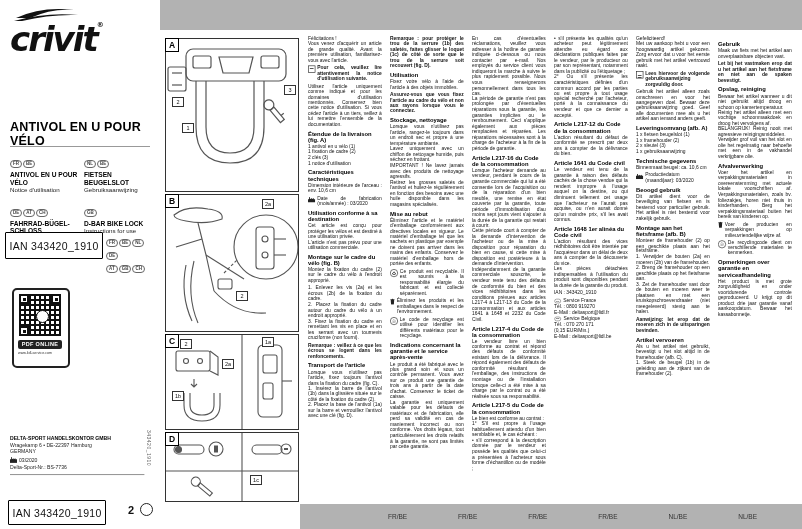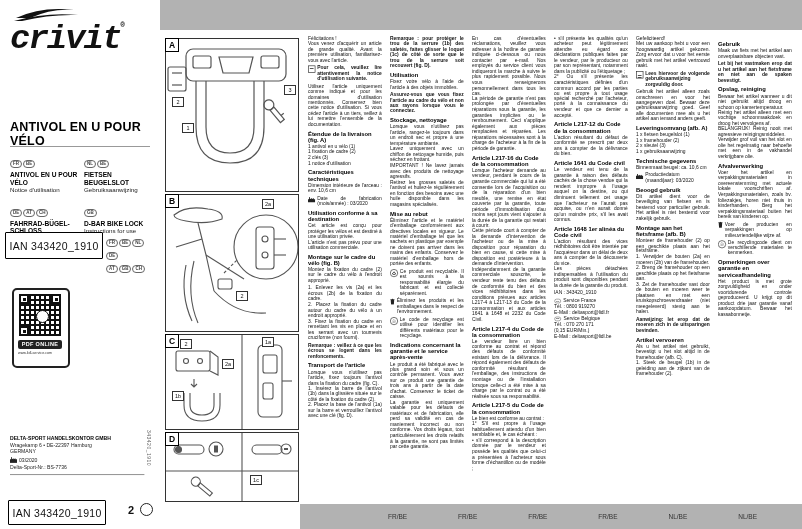--- a/index.html
+++ b/index.html
@@ -104,21 +104,21 @@
     <span>NL/BE</span>
     <span>NL/BE</span>
   </div>
 
 <div id="cover">
   <div id="logo">
     <svg width="110" height="18" viewBox="0 0 110 18">
       <path d="M4 14 Q30 2 62 6 Q40 4 18 14 Z" fill="#111"></path>
       <path d="M2 17 Q34 8 66 11 Q38 10 10 17 Z" fill="#111"></path>
     </svg>
-    <div class="word" style="margin-top:14px;font-family:Liberation Mono, monospace;"><span>crivit</span><span class="reg">®</span></div>
+    <div class="word" style="margin-top:14px;"><span>crivit</span><span class="reg">®</span></div>
   </div>
   <div class="cover-title">ANTIVOL EN U POUR VÉLO</div>
   <div class="cover-rule"></div>
   <div class="langs" id="langs">
       <div class="langblock">
         <div class="pills"><span class="pill">FR</span><span class="pill">BE</span></div>
         <div class="pname">ANTIVOL EN U POUR VÉLO</div>
         <div class="psub">Notice d'utilisation</div>
       </div>
       <div class="langblock">

